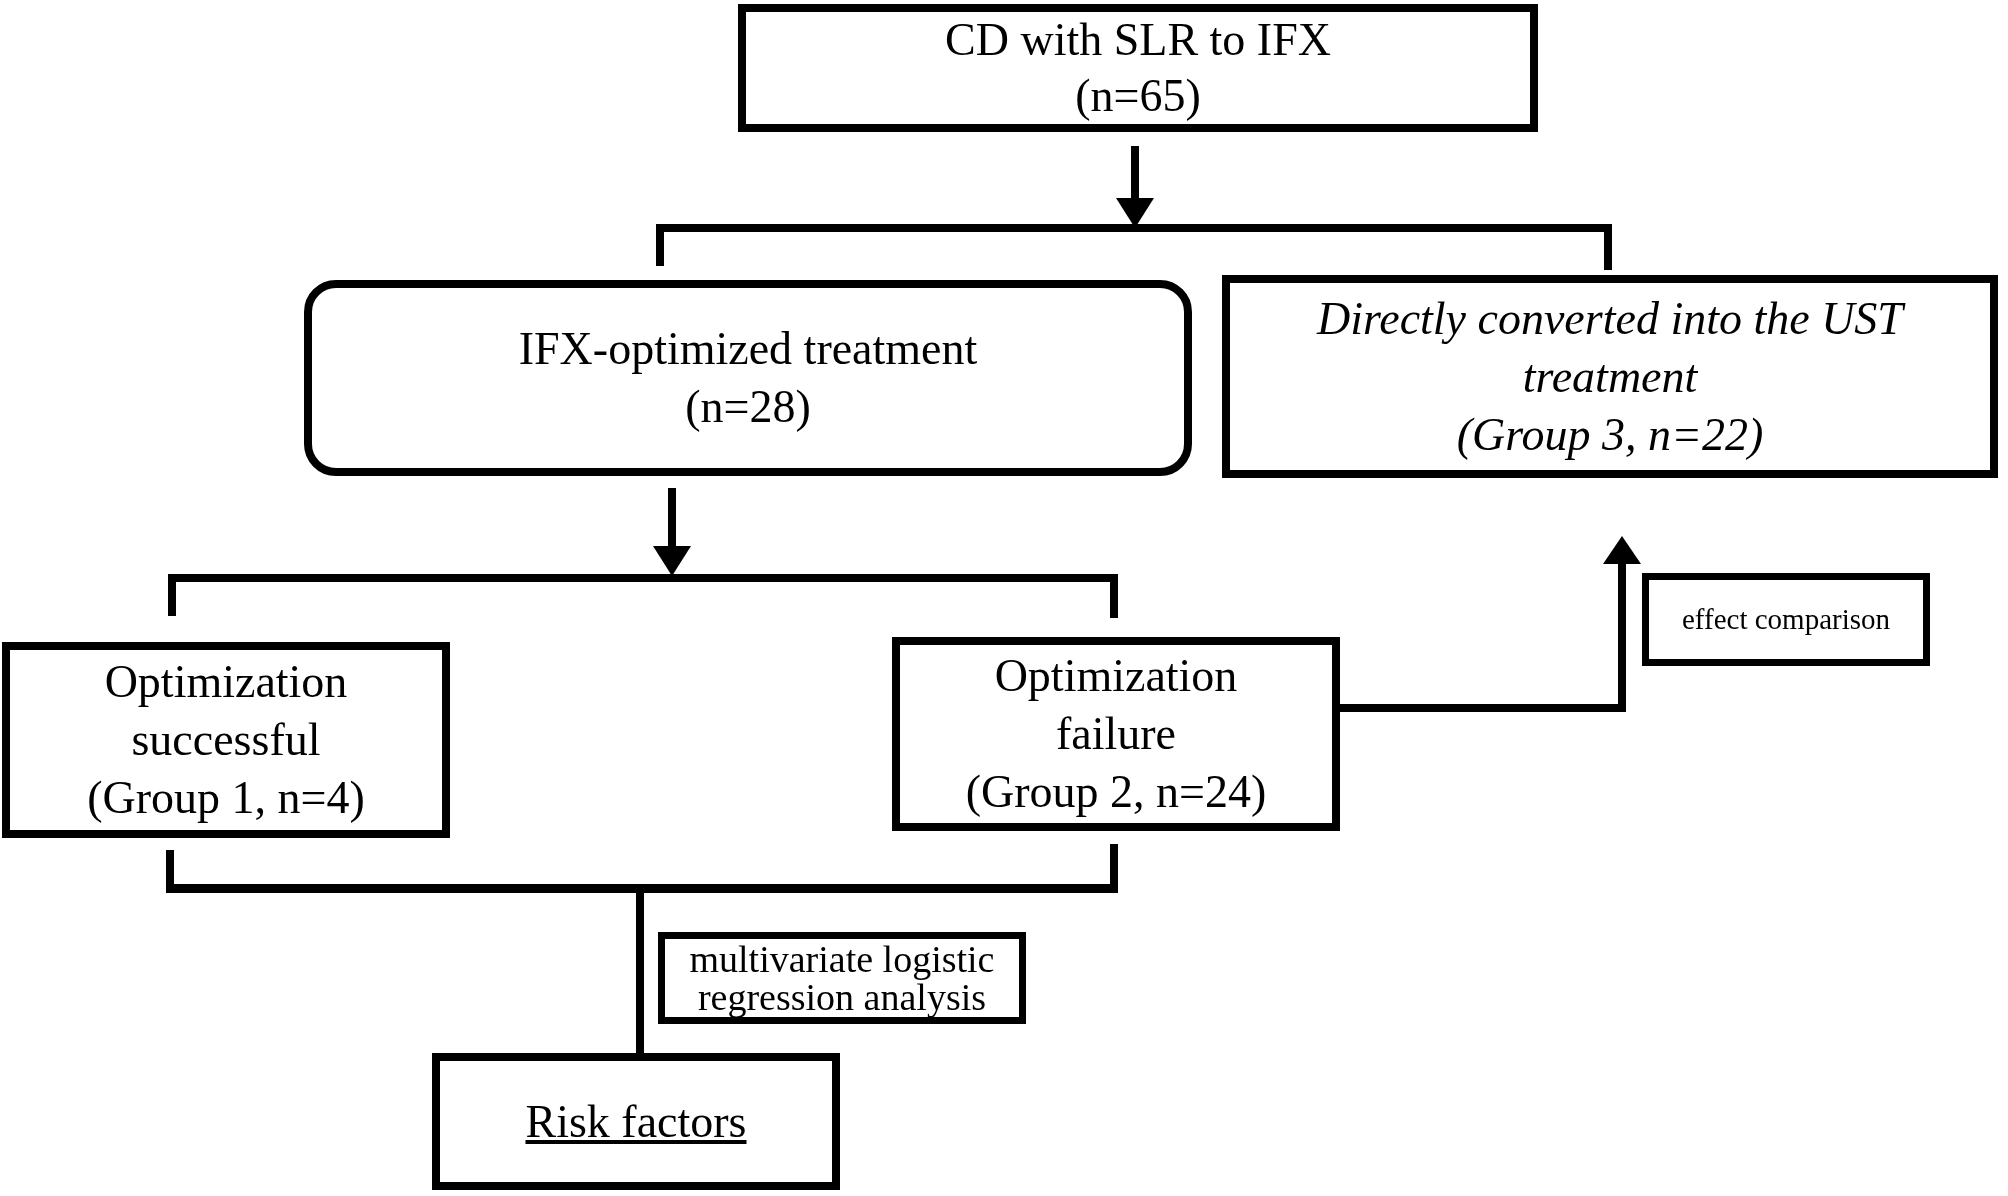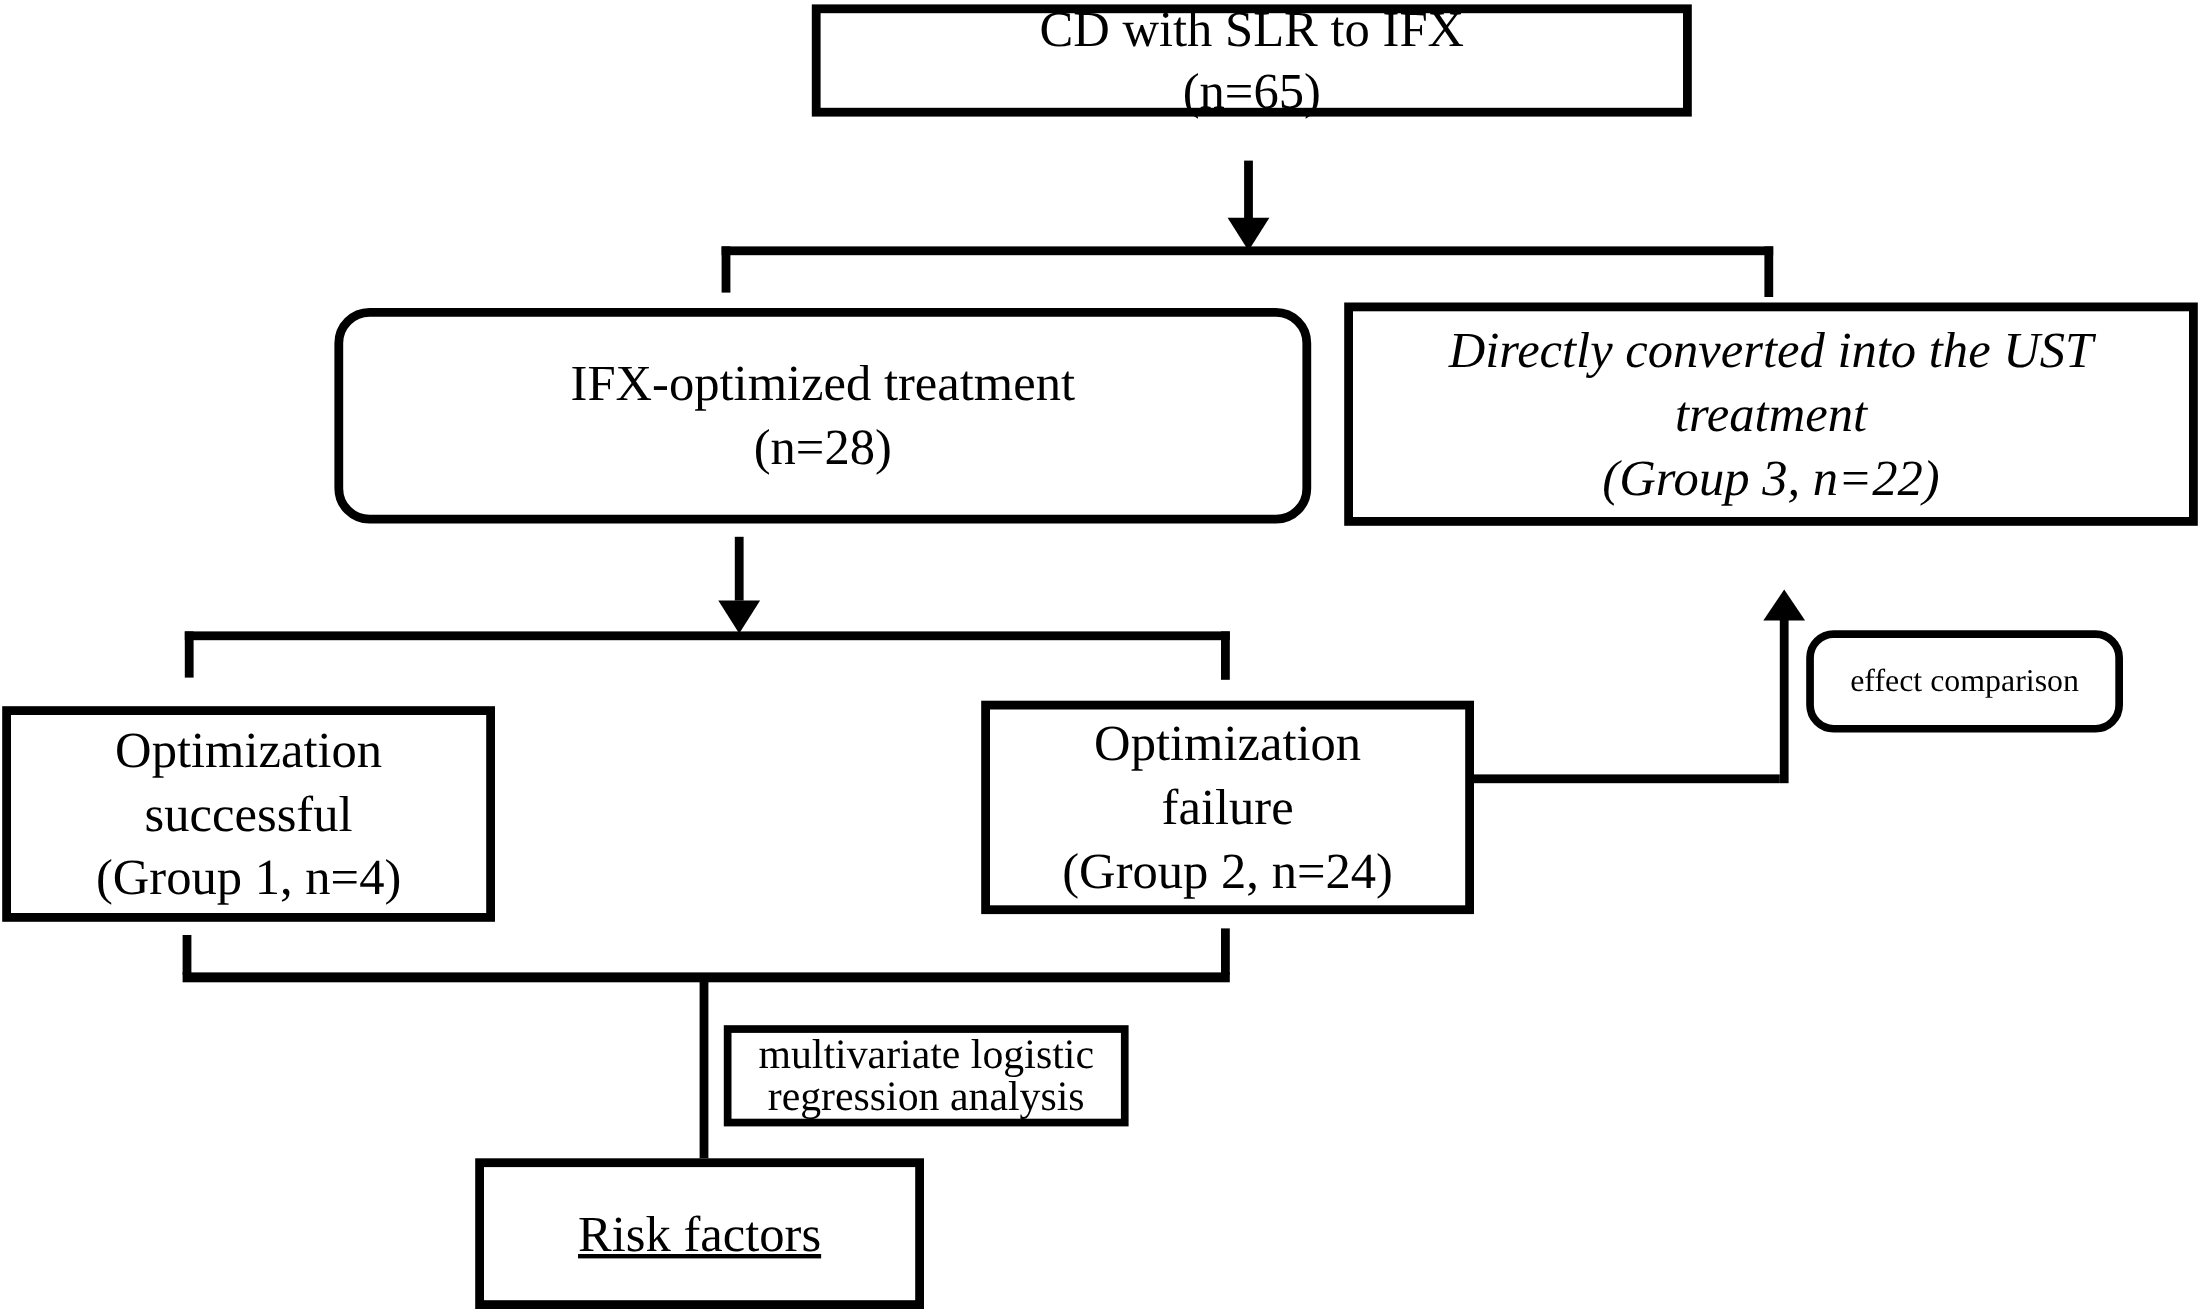--- a/index.html
+++ b/index.html
@@ -40,26 +40,26 @@
     border-right: 19px solid transparent;
     border-top: 30px solid var(--ink);
   }
   .arrowhead.up {
     border-left: 19px solid transparent;
     border-right: 19px solid transparent;
     border-bottom: 28px solid var(--ink);
   }
 
   
-  #top-box    { left: 738px;  top: 4px;    width: 800px; height: 102px; line-height: 56px; justify-content: center; }
+  #top-box    { left: 738px;  top: 4px;    width: 800px; height: 128px; line-height: 56px; justify-content: center; }
   #ifx-box    { left: 304px;  top: 280px;  width: 888px; height: 196px; border-radius: 32px; }
   #ust-box    { left: 1222px; top: 275px;  width: 776px; height: 203px; font-style: italic; }
   #group1-box { left: 2px;    top: 642px;  width: 448px; height: 196px; }
   #group2-box { left: 892px;  top: 637px;  width: 448px; height: 194px; }
-  #effect-box { left: 1642px; top: 573px;  width: 288px; height: 93px; border-radius: 25px;  }
+  #effect-box { left: 1642px; top: 573px;  width: 288px; height: 93px;  }
   #multi-box  { left: 658px;  top: 932px;  width: 368px; height: 92px;  font-size: 38px; line-height: 38px; }
   #risk-box   { left: 432px;  top: 1053px; width: 408px; height: 137px; text-decoration: underline; }
 
   
   #arrow1-shaft        { left: 1131px; top: 146px; width: 8px;   height: 54px;  }
   #arrow1-head         { left: 1116px; top: 198px; }
   #bracket1-h          { left: 656px;  top: 224px; width: 956px; height: 8px;   }
   #bracket1-left-stub  { left: 656px;  top: 224px; width: 8px;   height: 42px;  }
   #bracket1-right-stub { left: 1604px; top: 224px; width: 8px;   height: 46px;  }
   #arrow2-shaft        { left: 668px;  top: 488px; width: 8px;   height: 58px;  }

